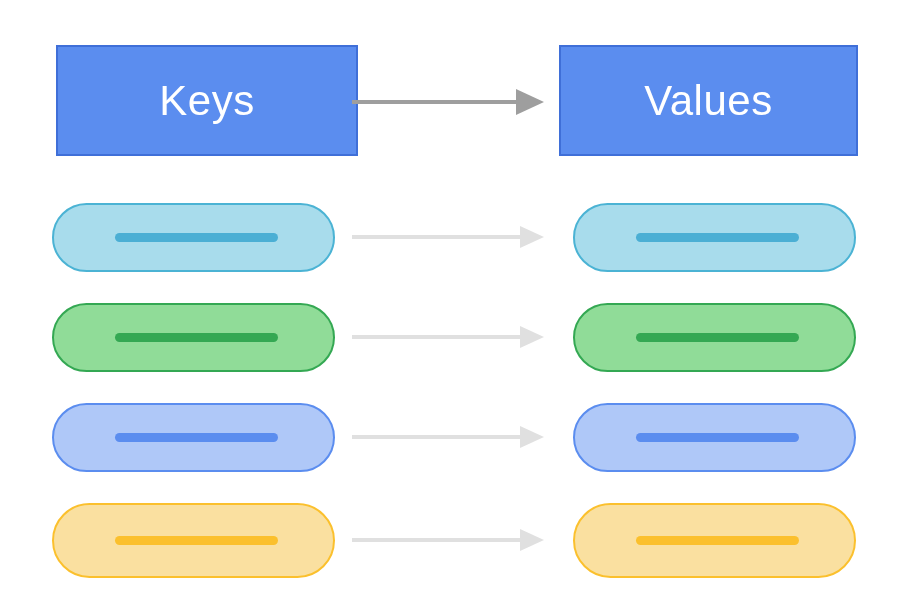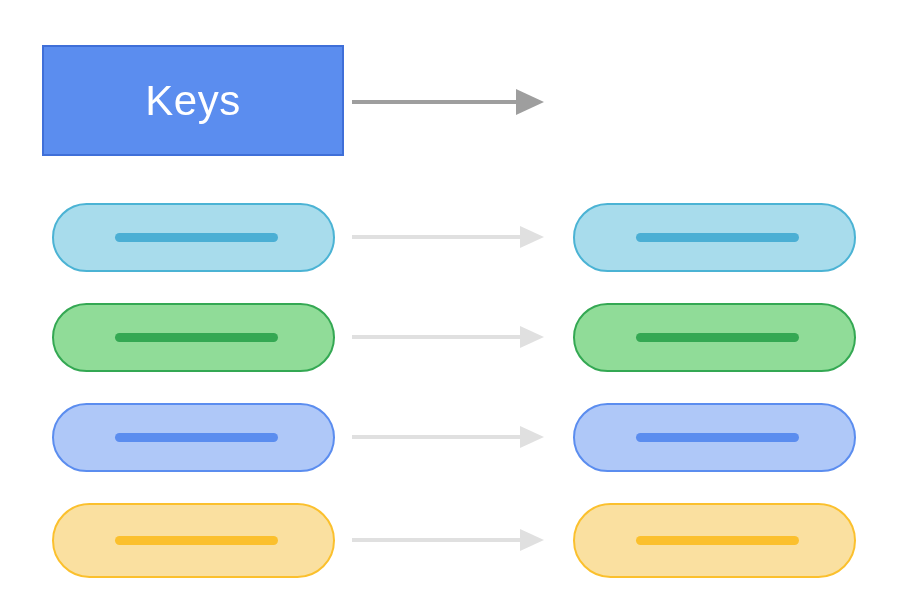--- a/index.html
+++ b/index.html
@@ -31,21 +31,21 @@
     justify-content: center;
   }
   .header-box .header-label {
     color: #ffffff;
     font-size: 42px;
     font-weight: 400;
     line-height: 1;
     letter-spacing: 0.5px;
     font-family: "Liberation Sans", sans-serif;
   }
-  #keys-box   { left: 42px;  top: 45px; width: 302px; height: 111px; }
+  #keys-box   { left: 56px;  top: 45px; width: 302px; height: 111px; }
   #values-box { left: 559px; top: 45px; width: 299px; height: 111px; }
 
   
   .arrow {
     position: absolute;
     display: block;
   }
 
   
   .pill {
@@ -73,20 +73,23 @@
 </style>
 </head>
 <body>
 
 <div id="canvas">
 
   <div id="keys-box" class="header-box">
     <span class="header-label">Keys</span>
   </div>
 
+  <div id="values-box" class="header-box">
+    <span class="header-label">Values</span>
+  </div>
 
   <svg class="arrow" style="left:352px; top:86px;" width="195" height="32" viewBox="0 0 195 32">
     <line x1="0" y1="16" x2="166" y2="16" stroke="#9E9E9E" stroke-width="4"></line>
     <polygon points="164,3 192,16 164,29" fill="#9E9E9E"></polygon>
   </svg>
 
   <div class="pill pill-left" style="top:203px; height:69px; background:#A8DCEC; border-color:#4BB3D4;">
     <span class="pill-bar" style="background:#4BAFD4;"></span>
   </div>
   <svg class="arrow" style="left:352px; top:222px;" width="195" height="30" viewBox="0 0 195 30">

